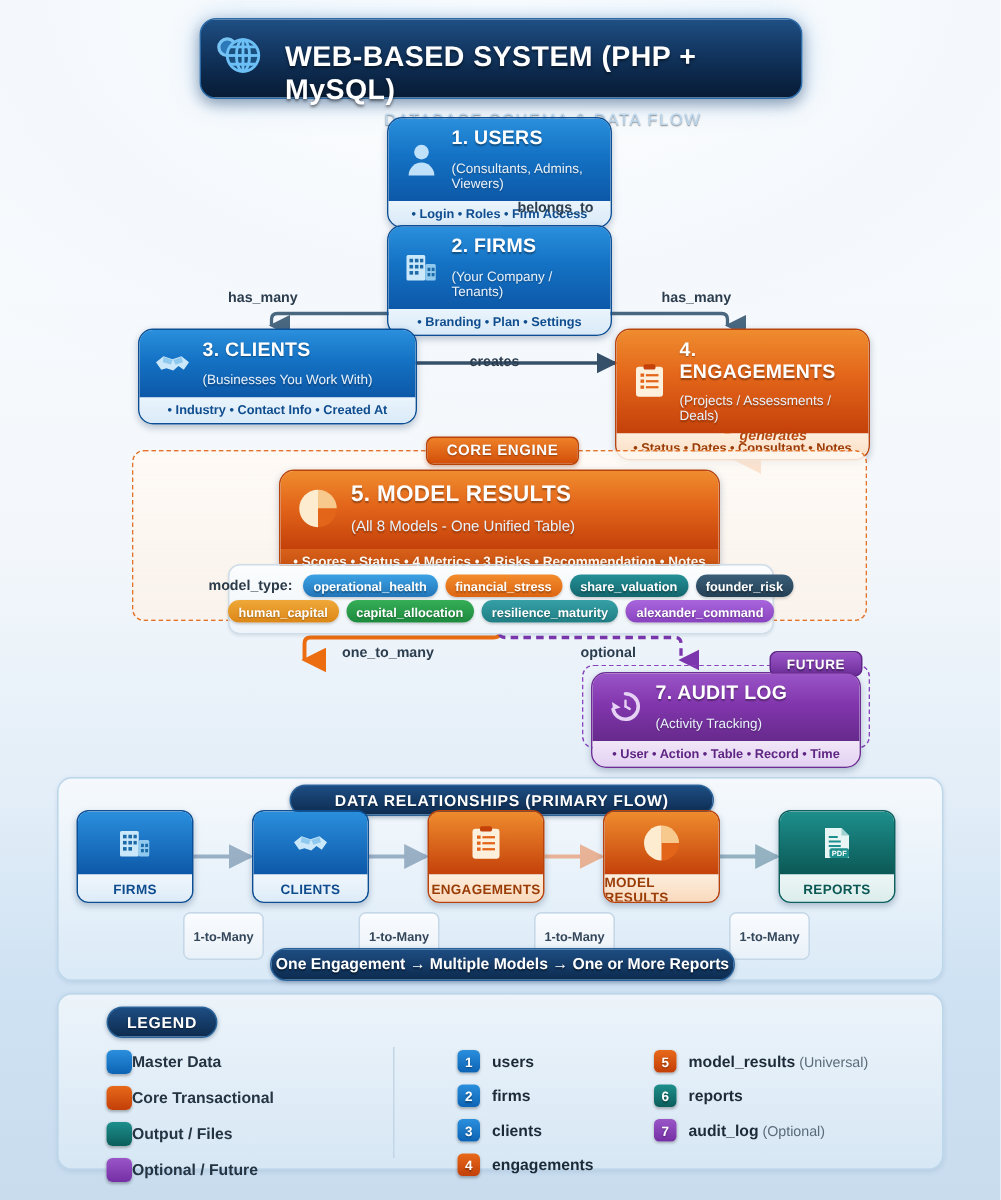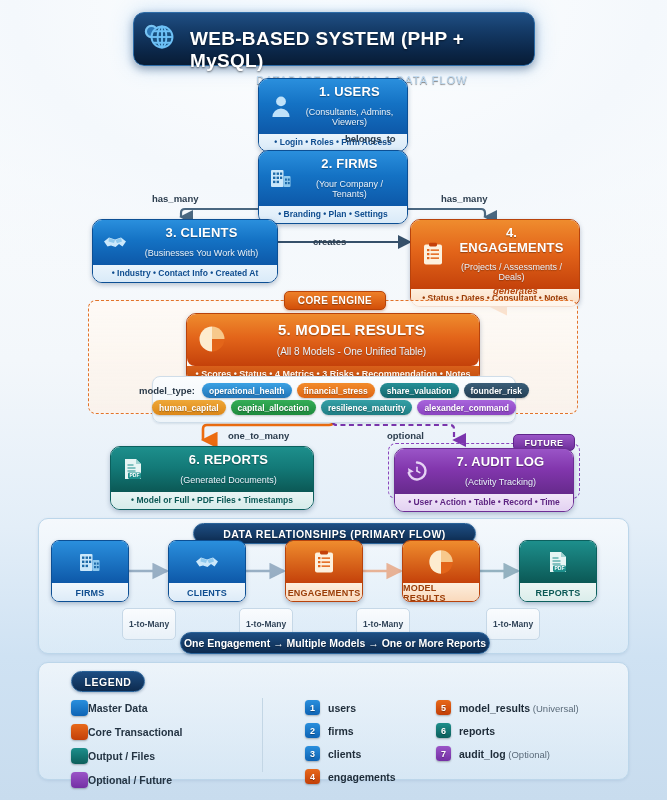--- a/index.html
+++ b/index.html
@@ -11,21 +11,21 @@
       linear-gradient(180deg,#fdfefe 0%, #f3f7fb 45%, #e3eef8 66%, #cfe2f3 82%, #c8dcee 100%);
     position:relative; overflow:hidden;
   }
   #stage{ position:relative; width:667px; height:800px; }
 
   
   .node{ position:absolute; border-radius:10px;
          box-shadow:0 2px 5px rgba(20,50,90,.28), 0 0 0 1px rgba(255,255,255,.45) inset;
          overflow:hidden; }
   .node .head{ display:flex; align-items:center; gap:7px; padding:6px 9px 7px 9px; }
-  .node .titles{ flex:1; text-align:center; line-height:1.12; }
+  .node .titles{ flex:1; line-height:1.12; }
   .node .t1{ font-size:13px; font-weight:bold; color:#fff; letter-spacing:.2px;
              text-shadow:0 1px 1px rgba(0,0,0,.35); }
   .node .t2{ font-size:9px; color:#e9f2fb; text-shadow:0 1px 1px rgba(0,0,0,.3); margin-top:7px; }
   .node .foot{ font-size:8.5px; text-align:center; padding:3.5px 4px; font-weight:bold; }
 
   .blue .head{ background:linear-gradient(180deg,#2a8fdd 0%,#1472c4 45%,#0d58a8 100%); }
   .blue .foot{ background:linear-gradient(180deg,#eaf4fc,#d9eaf8); color:#0f4d8f; }
   .blue{ border:1px solid #0c4f94; }
   .orange .head{ background:linear-gradient(180deg,#ef8c2e 0%,#e3651a 45%,#c4410a 100%); }
   .orange .foot{ background:linear-gradient(180deg,#fdeedd,#fbdcc2); color:#9a3c07; }
@@ -293,21 +293,21 @@
     <div class="foot">• Status • Dates • Consultant • Notes</div>
   </div>
 
   <div class="edge-lab" style="left:313px; top:236px;">creates</div>
   <div class="edge-lab orange-lab" style="left:493px; top:285px;">generates</div>
 
   <div id="core-dash"></div>
   <div id="core-badge">CORE ENGINE</div>
 
   <div class="node orange" style="left:186px; top:313px; width:294px;">
-    <div class="head" style="padding:8px 10px 9px 10px;border-radius:8px;">
+    <div class="head" style="padding:8px 10px 9px 10px;">
       <span class="ic" style="width:30px;height:30px;flex:0 0 30px;">
         <svg viewBox="0 0 30 30" width="30" height="30">
           <path d="M15 15 L15 2.5 A12.5 12.5 0 0 1 27.5 15 Z" fill="#f7c98c"></path>
           <path d="M15 15 L27.5 15 A12.5 12.5 0 0 1 15 27.5 Z" fill="#e3651a"></path>
           <path d="M15 15 L15 27.5 A12.5 12.5 0 0 1 15 2.5 Z" fill="#fdeccf"></path>
         </svg>
       </span>
       <div class="titles">
         <div class="t1" style="font-size:15px;">5. MODEL RESULTS</div>
         <div class="t2" style="font-size:10px;">(All 8 Models - One Unified Table)</div>
@@ -328,40 +328,20 @@
       <span class="chip" style="background:linear-gradient(180deg,#efa838,#dc8718)">human_capital</span>
       <span class="chip" style="background:linear-gradient(180deg,#35ae57,#1d8a3d)">capital_allocation</span>
       <span class="chip" style="background:linear-gradient(180deg,#35a0a6,#1f7e84)">resilience_maturity</span>
       <span class="chip" style="background:linear-gradient(180deg,#a865dc,#8a43c0)">alexander_command</span>
     </div>
   </div>
 
   <div class="edge-lab" style="left:228px; top:430px;">one_to_many</div>
   <div class="edge-lab" style="left:387px; top:430px;">optional</div>
 
-  <div class="node teal" style="left:110px; top:446px; width:204px;">
-    <div class="head">
-      <span class="ic">
-        <svg viewBox="0 0 26 26" width="26" height="26">
-          <path d="M5 3 h11 l5 5 v15 h-16 z" fill="#e7f5f4"></path>
-          <path d="M16 3 v5 h5 z" fill="#9fd2d0"></path>
-          <g stroke="#1d8f8c" stroke-width="1.2">
-              <path d="M7.5 9 h6 M7.5 12 h8 M7.5 15 h8"></path>
-            </g>
-          <rect x="8" y="16.5" width="13" height="6.5" rx="1.4" fill="#1d8f8c"></rect>
-          <text x="14.5" y="21.4" font-size="5" fill="#fff" text-anchor="middle" font-family="Liberation Sans, sans-serif" font-weight="bold">PDF</text>
-        </svg>
-      </span>
-      <div class="titles">
-        <div class="t1">6. REPORTS</div>
-        <div class="t2">(Generated Documents)</div>
-      </div>
-    </div>
-    <div class="foot">• Model or Full • PDF Files • Timestamps</div>
-  </div>
 
   <div id="audit-dash"></div>
   <div id="future">FUTURE</div>
   <div class="node purple" style="left:394px; top:448px; width:180px;">
     <div class="head">
       <span class="ic">
         <svg viewBox="0 0 26 26" width="26" height="26">
           <path d="M13 4.5 a8.5 8.5 0 1 1 -8.3 10.3" fill="none" stroke="#e5d2f4" stroke-width="2.4" stroke-linecap="round"></path>
           <path d="M4 10 L4.8 15.2 L9.8 13.6 Z" fill="#e5d2f4"></path>
           <g stroke="#e5d2f4" stroke-width="1.6" stroke-linecap="round">

